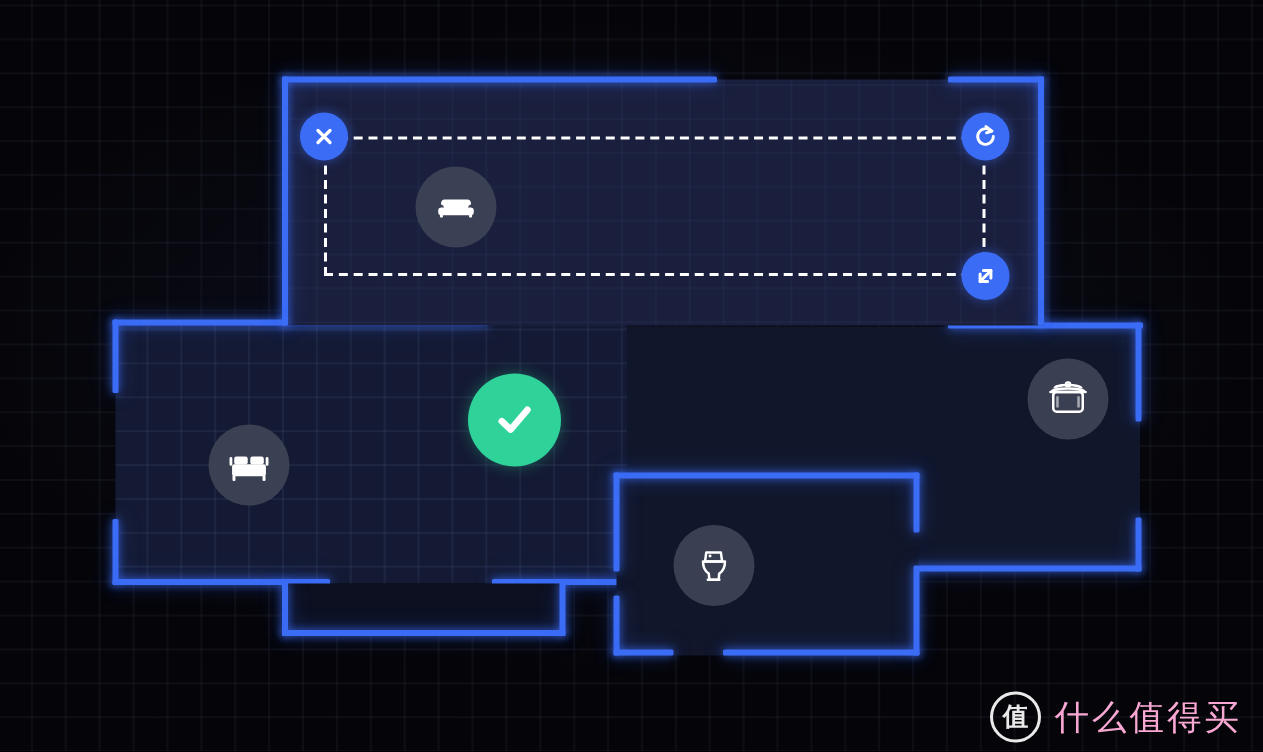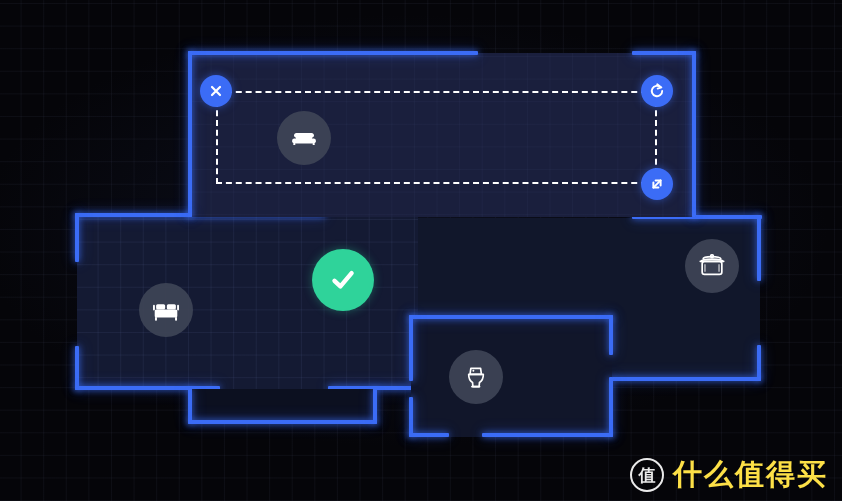--- a/index.html
+++ b/index.html
@@ -88,22 +88,22 @@
   }
   #watermark .wm-logo{
     width:30px;height:30px;border-radius:50%;
     border:2px solid #e9e9ea;
     color:#e9e9ea;
     display:flex;align-items:center;justify-content:center;
     font-size:17px;line-height:1;font-weight:700;
     font-family:"DejaVu Sans",sans-serif;
   }
   #watermark .wm-text{
-    color:#fde047;
-    font-size:29px;font-weight:700;letter-spacing:2px;
+    color:#f9a8d4;
+    font-size:23px;font-weight:400;letter-spacing:2px;
     font-family:"DejaVu Sans",sans-serif;
   }
 </style>
 </head>
 <body>
 
 <div id="stage">
 
   <div class="bg-grid"></div>
   <div class="bg-vignette"></div>

